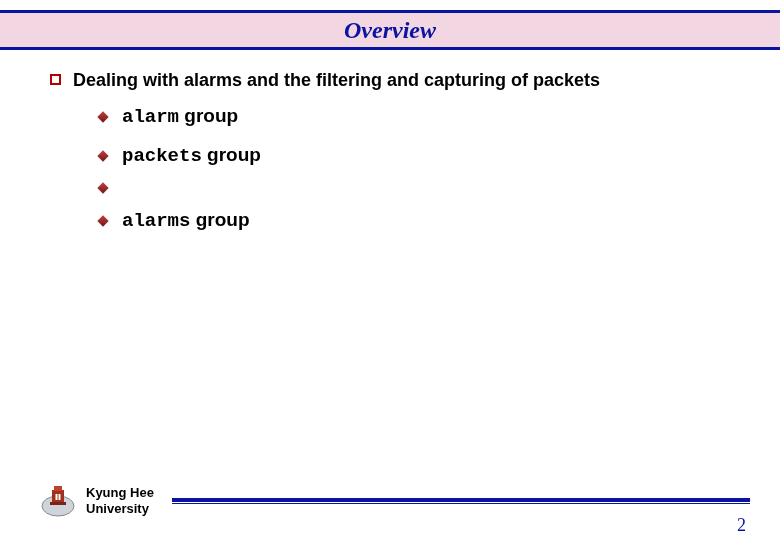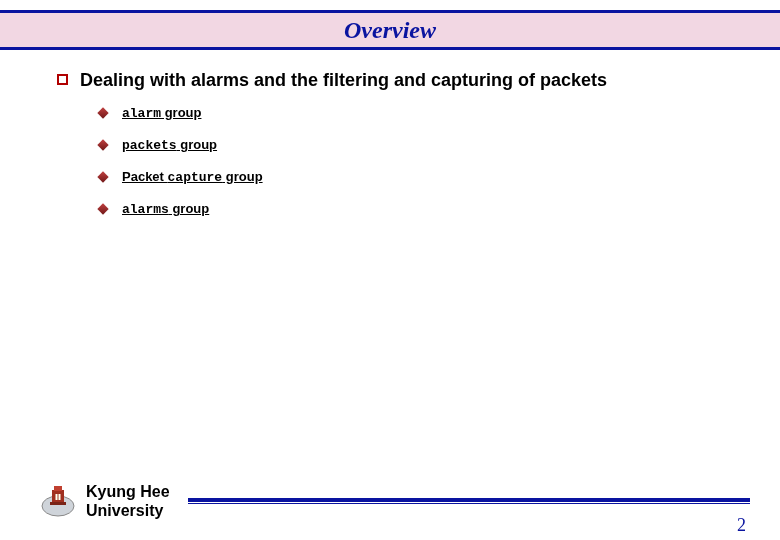--- a/index.html
+++ b/index.html
@@ -34,21 +34,20 @@
   .content {
     position: absolute;
     top: 70px;
     left: 50px;
     right: 30px;
   }
   .main-item {
     display: flex;
     align-items: flex-start;
     margin-bottom: 14px;
-    margin-left: 7px;
   }
   .square-bullet {
     width: 11px;
     height: 11px;
     border: 2px solid #b00000;
     margin-top: 4px;
     margin-right: 12px;
     flex-shrink: 0;
   }
   .main-text {
@@ -77,43 +76,42 @@
     content: "";
     position: absolute;
     width: 8px;
     height: 8px;
     background: linear-gradient(135deg, #c04040 0%, #701818 100%);
     transform: rotate(45deg);
     top: -4px;
     left: -4px;
   }
   .sub-text {
-    font-size: 13px;
+    font-size: 19px;
     font-weight: bold;
     color: #000;
-    text-decoration: underline;
   }
   .mono { font-family: "Courier New", Courier, monospace; }
   .footer {
     position: absolute;
     bottom: 16px;
     left: 40px;
     right: 30px;
     height: 46px;
     display: flex;
     align-items: center;
   }
   .logo {
     width: 36px;
     height: 34px;
     margin-right: 10px;
     flex-shrink: 0;
   }
   .uni {
-    font-size: 16px;
+    font-size: 13px;
     font-weight: bold;
     line-height: 1.2;
     color: #000;
     margin-right: 18px;
     flex-shrink: 0;
   }
   .hr-wrap {
     flex: 1;
     height: 6px;
     position: relative;
@@ -159,21 +157,20 @@
       <span class="sub-text"><span class="mono">alarm</span><span> group</span></span>
     </div>
 
     <div class="sub-item">
       <span class="diamond-bullet"></span>
       <span class="sub-text"><span class="mono">packets</span><span> group</span></span>
     </div>
 
     <div class="sub-item">
       <span class="diamond-bullet"></span>
-      <span class="sub-text"><span>Packet </span><span class="mono">capture</span><span> group</span></span>
     </div>
 
     <div class="sub-item">
       <span class="diamond-bullet"></span>
       <span class="sub-text"><span class="mono">alarms</span><span> group</span></span>
     </div>
 
   </div>
 </div>
 

